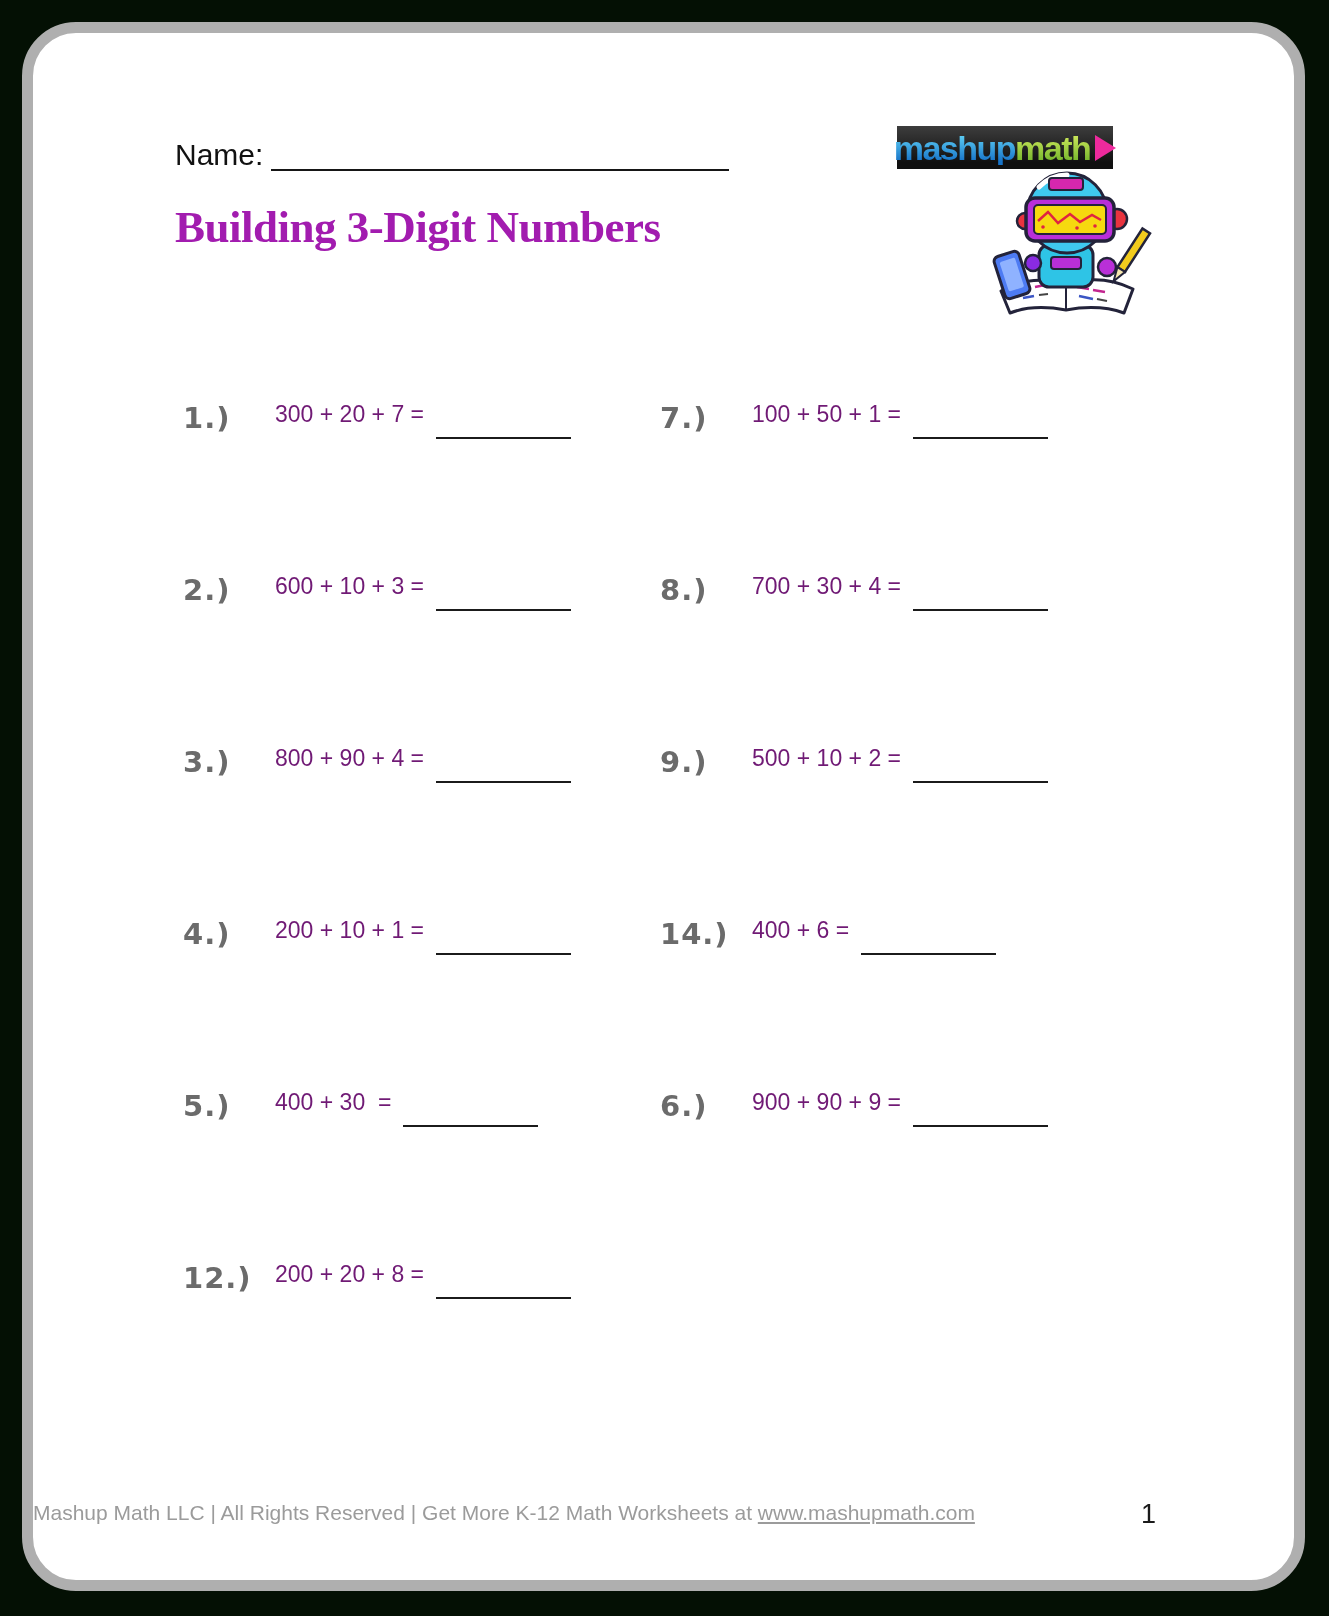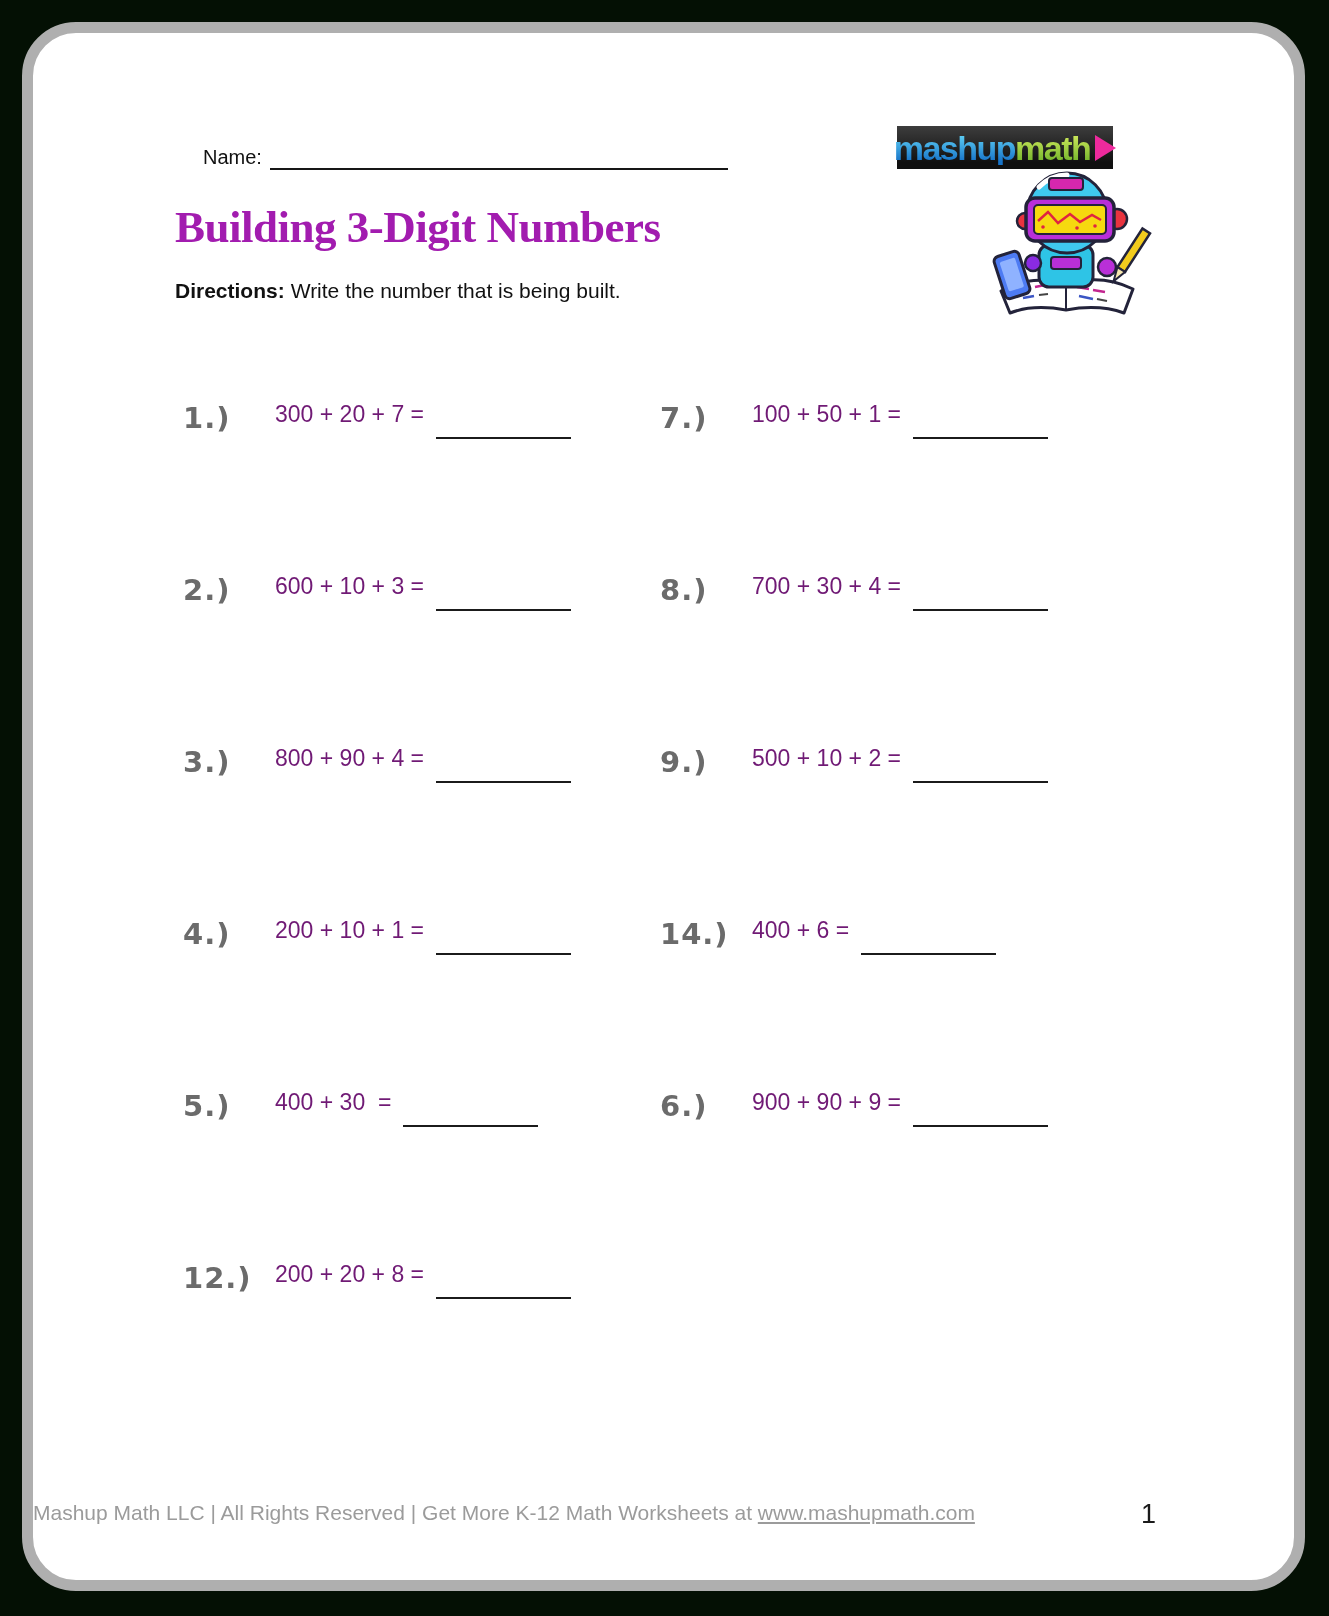--- a/index.html
+++ b/index.html
@@ -23,24 +23,23 @@
     box-sizing: border-box;
     background: #ffffff;
     border: 11px solid #afafaf;
     border-radius: 54px;
   }
   
   .name-row {
     position: absolute;
     left: 142px;
     top: 105px;
-    font-size: 20px;
+    font-size: 30px;
     color: #111;
     white-space: nowrap;
-    margin-left: 28px;
   }
   .name-line {
     display: inline-block;
     width: 458px;
     height: 30px;
     border-bottom: 2.5px solid #161616;
     margin-left: 8px;
     vertical-align: -6px;
   }
   .page-title {
@@ -172,23 +171,20 @@
 <body>
 
 <div class="page">
 
   <div class="name-row">
     <span>Name:</span><span class="name-line"></span>
   </div>
 
   <h1 class="page-title">Building 3-Digit Numbers</h1>
 
-  <p class="directions">
-    <span class="dir-label">Directions:</span><span class="dir-text">Write the number that is being built.</span>
-  </p>
 
   <div class="logo-banner">
     <span class="logo-mashup">mashup</span>
     <span class="logo-math">math</span>
     <span class="play-triangle"></span>
   </div>
 
   <svg class="robot" viewBox="0 0 172 152" width="172" height="152" xmlns="http://www.w3.org/2000/svg">
 
     <path d="M20 122 Q52 104 85 116 Q118 104 152 120 L143 144 Q118 135 85 141 Q52 135 29 144 Z" fill="#ffffff" stroke="#23233a" stroke-width="3" stroke-linejoin="round"></path>

